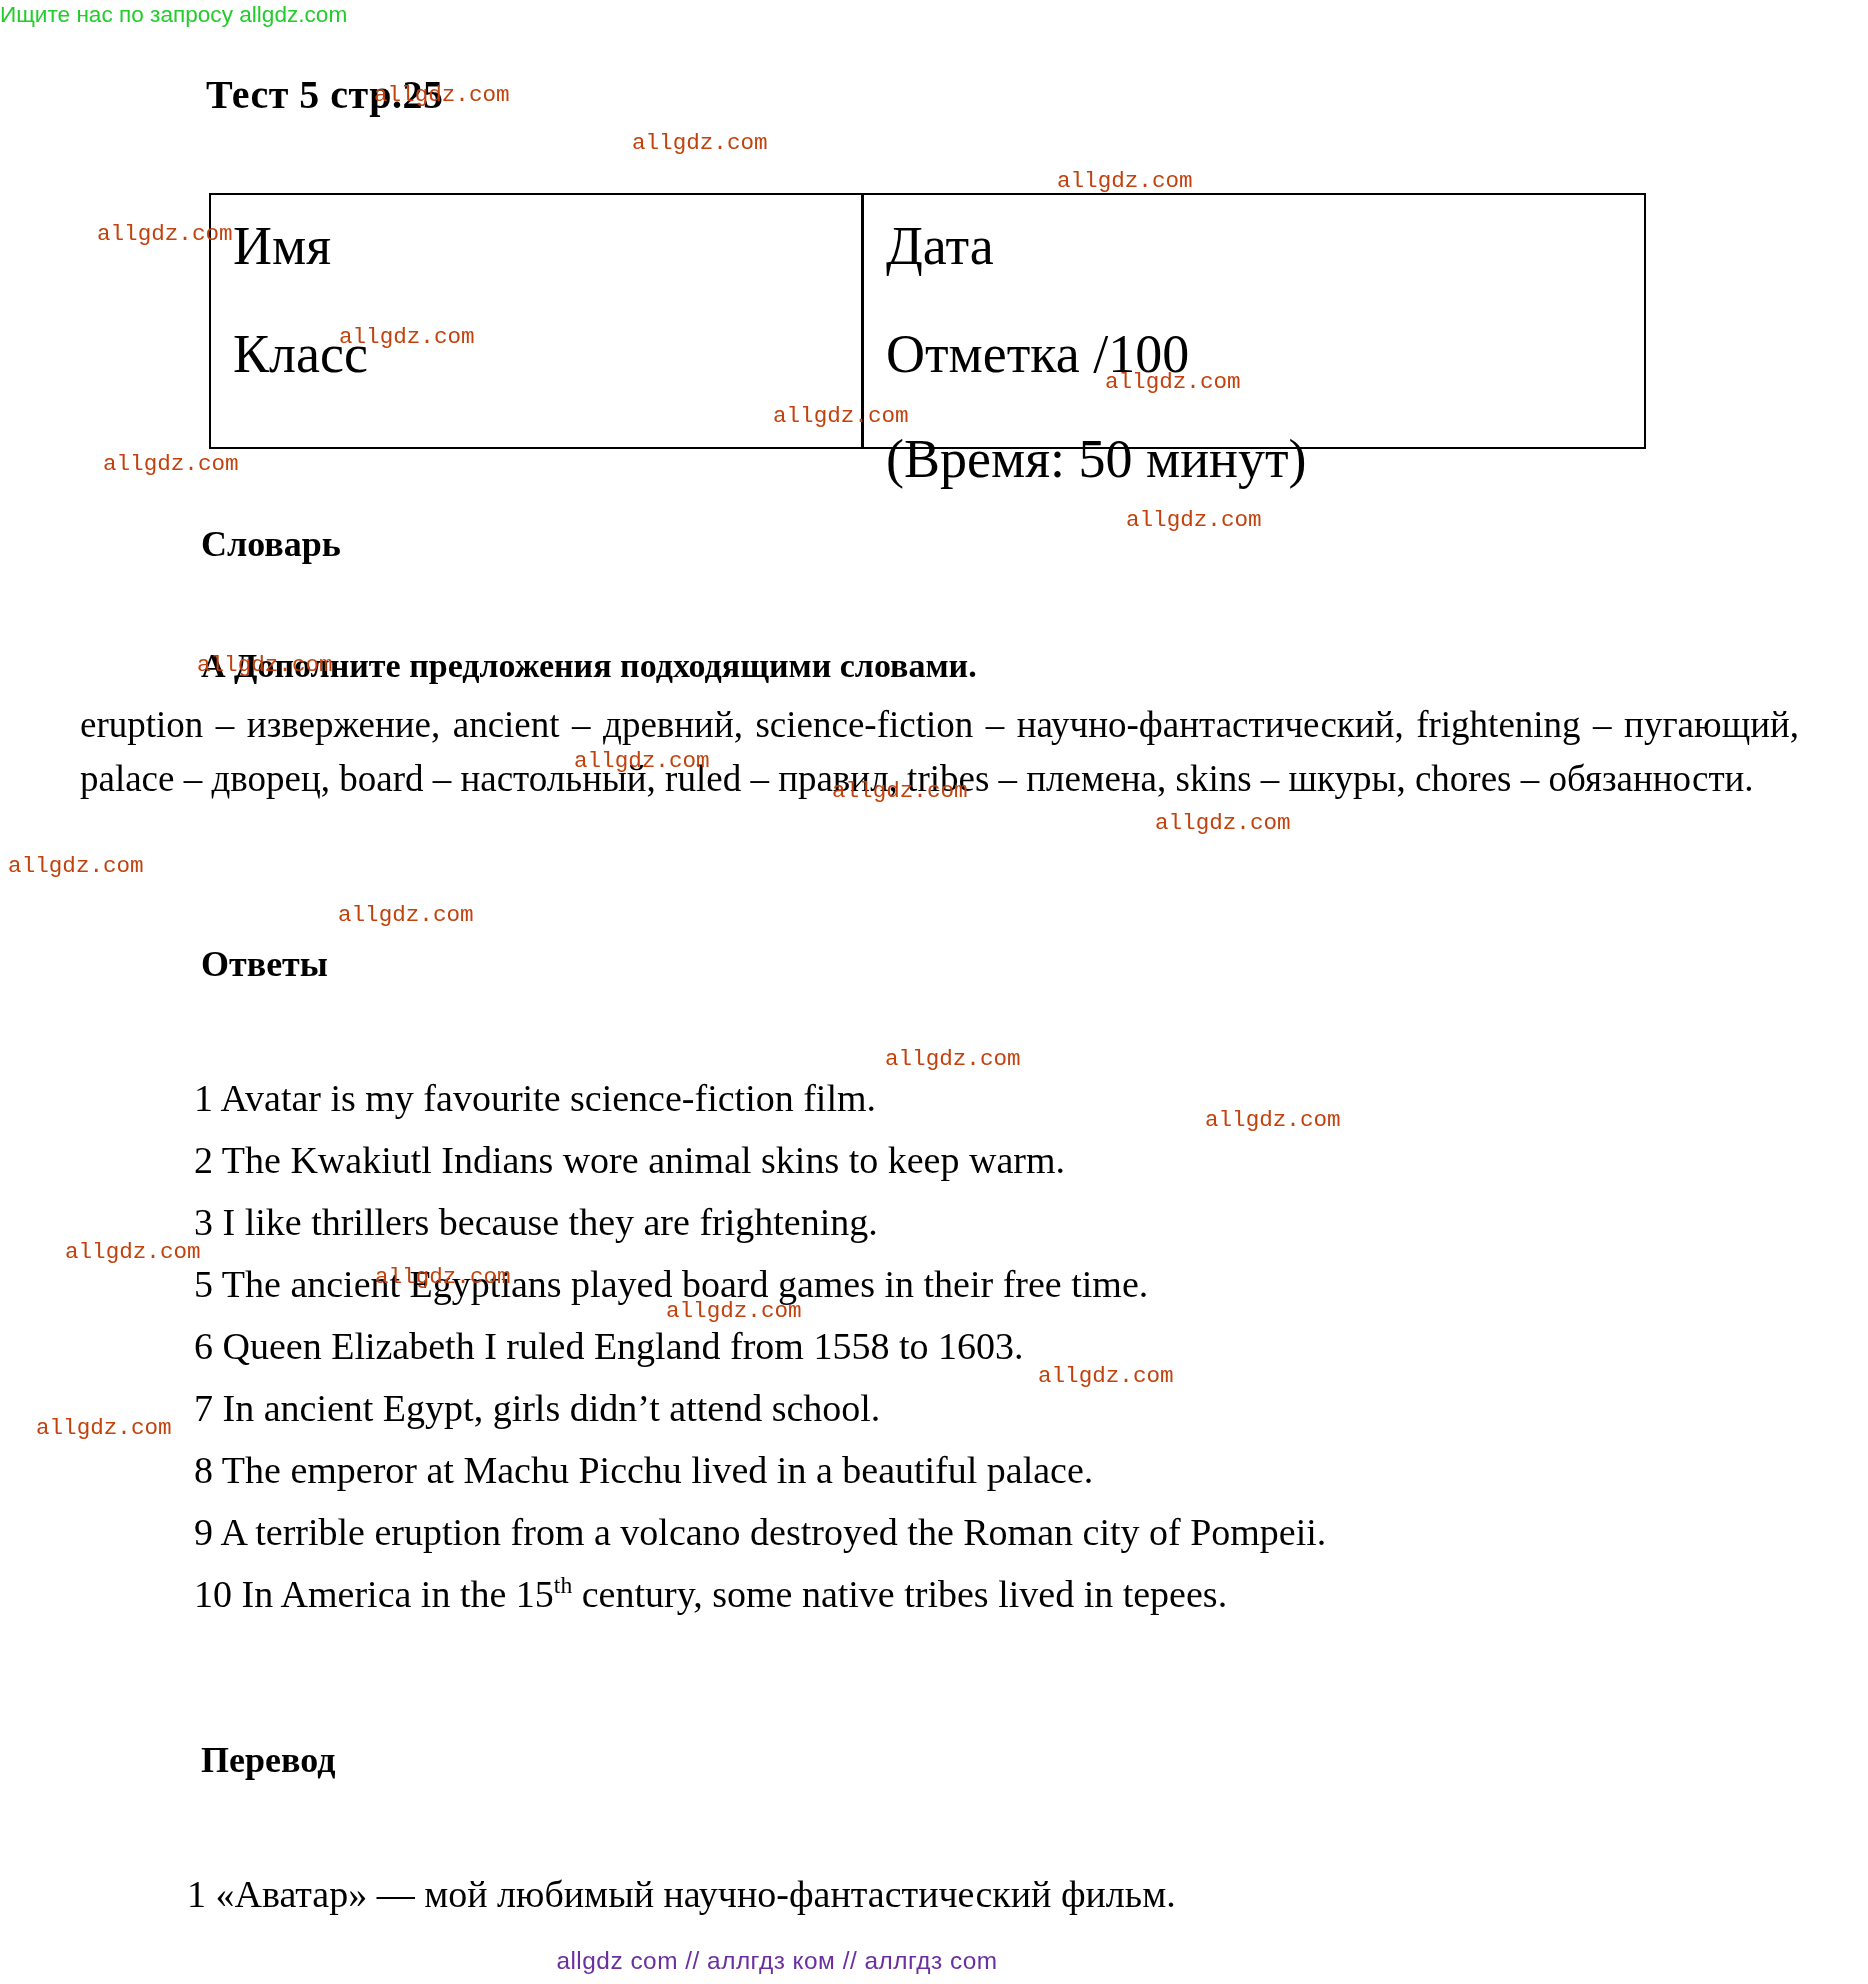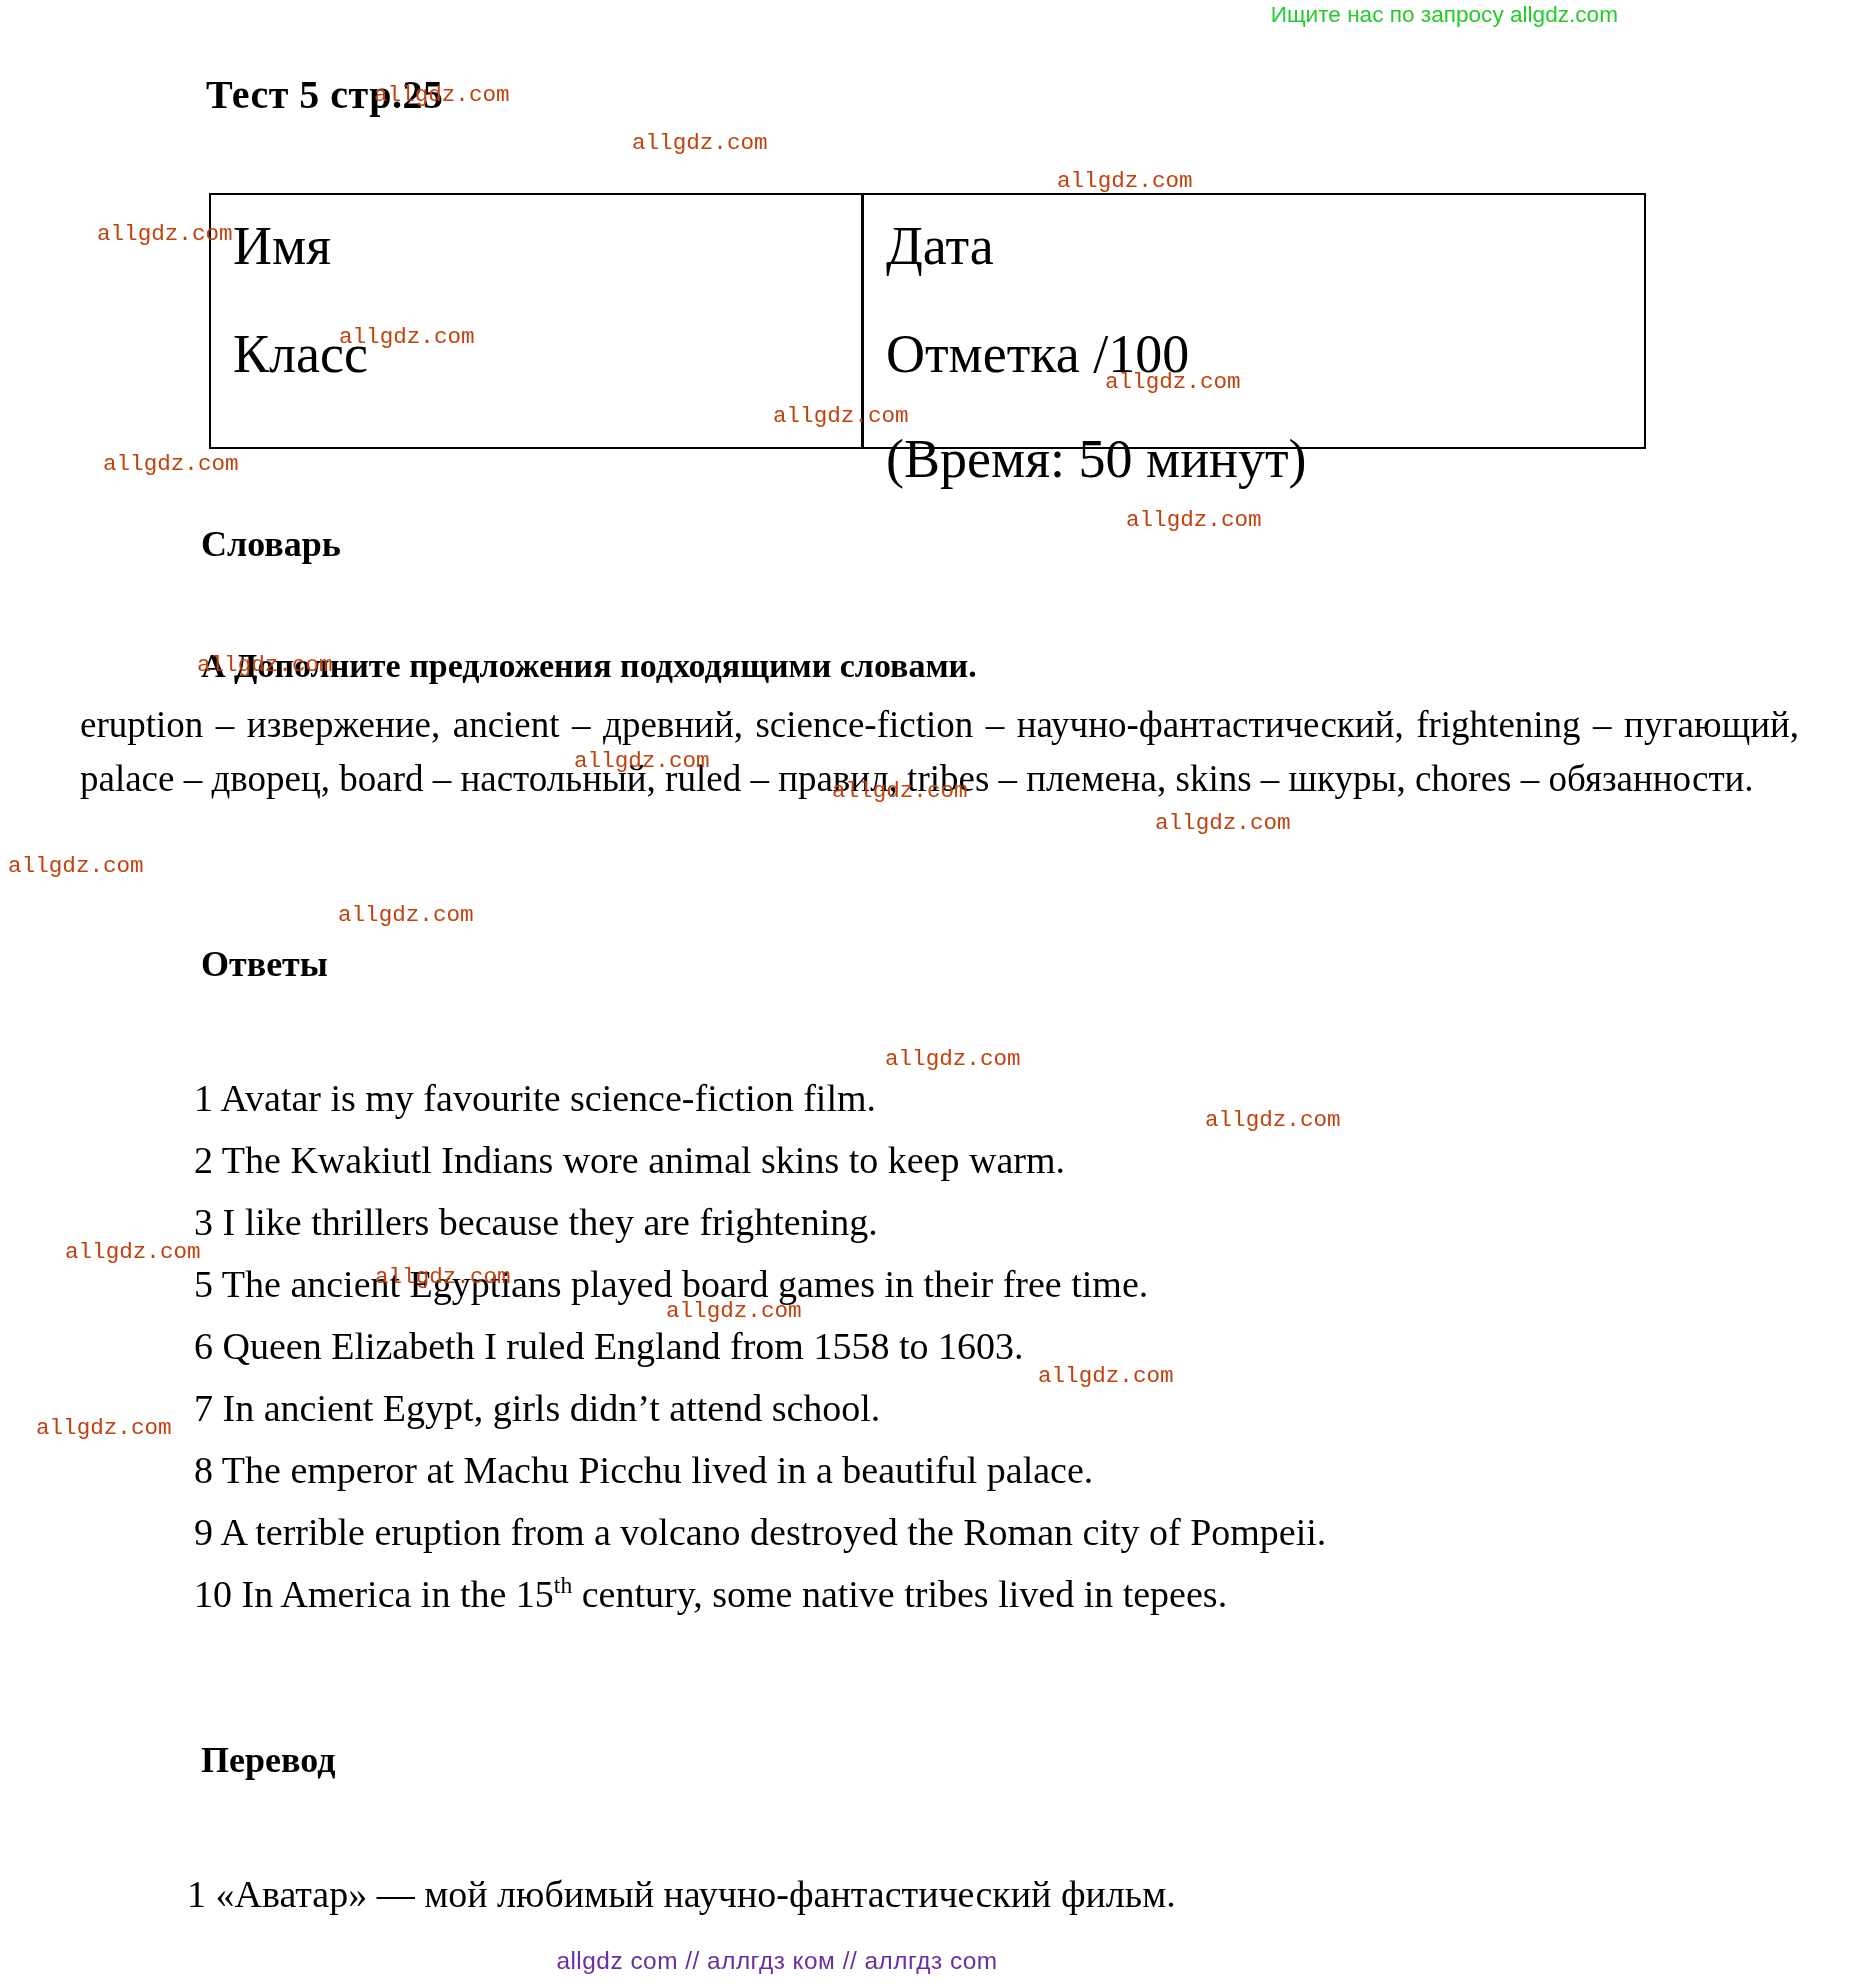--- a/index.html
+++ b/index.html
@@ -15,21 +15,21 @@
     color: #000000;
     overflow: hidden;
   }
 
   
   .promo-banner {
     position: absolute;
     top: 1.8px;
     left: 0;
     width: 1618px;
-    text-align: right;
+    text-align: left;
     font-family: "Liberation Sans", sans-serif;
     font-size: 22.6px;
     font-weight: 400;
     color: #22cc2a;
     letter-spacing: 0px;
   }
 
   
   .page-title {
     position: absolute;

